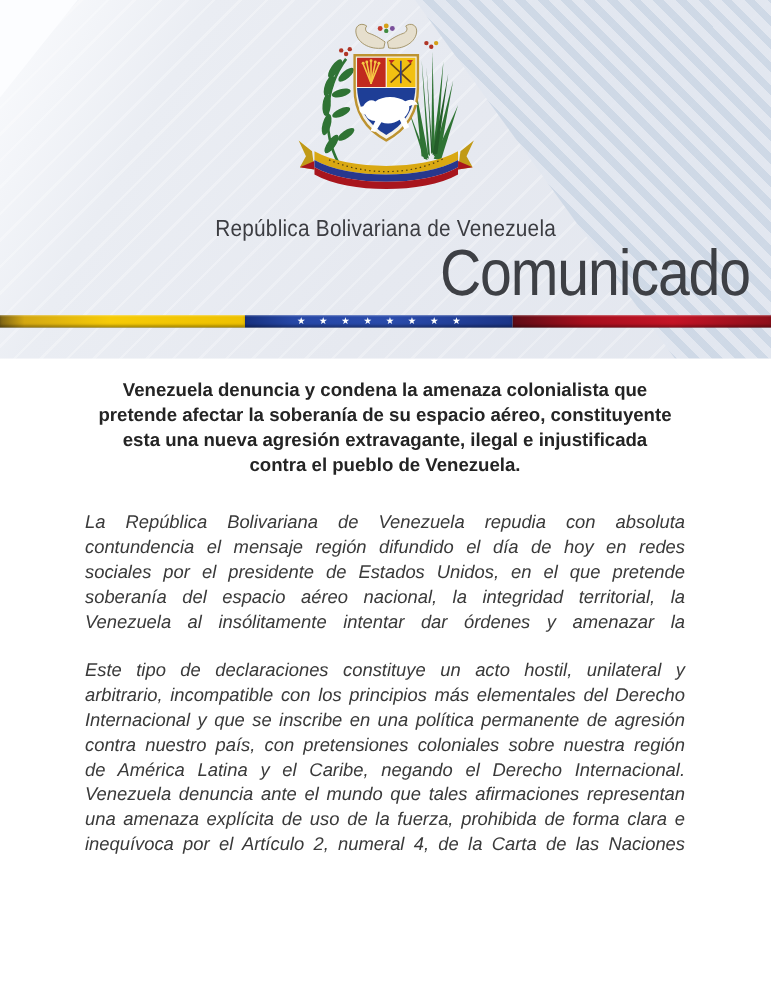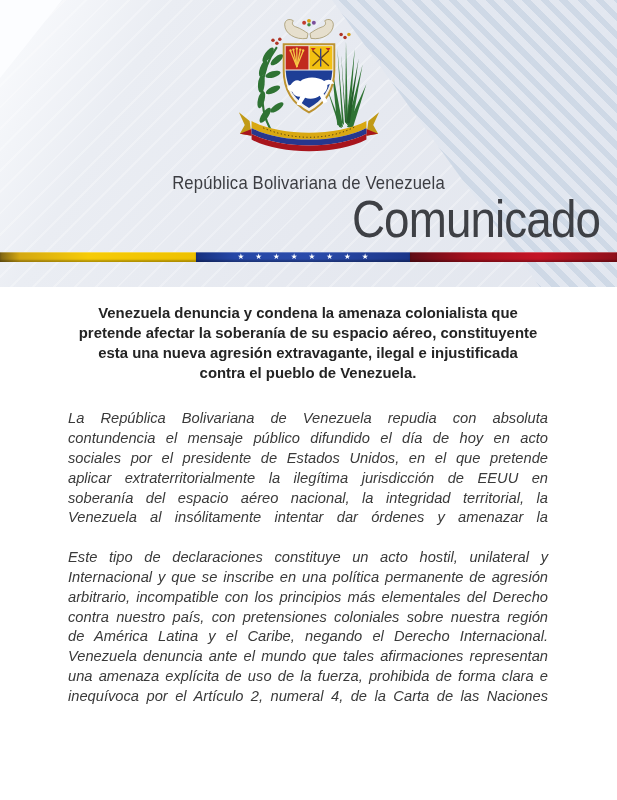--- a/index.html
+++ b/index.html
@@ -205,30 +205,29 @@
 
   <div class="content">
     <div class="lead">
         <div class="tline">Venezuela denuncia y condena la amenaza colonialista que</div>
         <div class="tline">pretende afectar la soberanía de su espacio aéreo, constituyente</div>
         <div class="tline">esta una nueva agresión extravagante, ilegal e injustificada</div>
         <div class="tline last">contra el pueblo de Venezuela.</div>
       </div>
     <div class="body-para">
         <div class="tline">La República Bolivariana de Venezuela repudia con absoluta</div>
-        <div class="tline">contundencia el mensaje público difundido el día de hoy en acto</div>
+        <div class="tline">contundencia el mensaje región difundido el día de hoy en redes</div>
         <div class="tline">sociales por el presidente de Estados Unidos, en el que pretende</div>
-        <div class="tline">aplicar extraterritorialmente la ilegítima jurisdicción de EEUU en</div>
         <div class="tline">soberanía del espacio aéreo nacional, la integridad territorial, la</div>
         <div class="tline">Venezuela al insólitamente intentar dar órdenes y amenazar la</div>
       </div>
     <div class="body-para">
         <div class="tline">Este tipo de declaraciones constituye un acto hostil, unilateral y</div>
+        <div class="tline">arbitrario, incompatible con los principios más elementales del Derecho</div>
         <div class="tline">Internacional y que se inscribe en una política permanente de agresión</div>
-        <div class="tline">arbitrario, incompatible con los principios más elementales del Derecho</div>
         <div class="tline">contra nuestro país, con pretensiones coloniales sobre nuestra región</div>
         <div class="tline">de América Latina y el Caribe, negando el Derecho Internacional.</div>
         <div class="tline">Venezuela denuncia ante el mundo que tales afirmaciones representan</div>
         <div class="tline">una amenaza explícita de uso de la fuerza, prohibida de forma clara e</div>
         <div class="tline">inequívoca por el Artículo 2, numeral 4, de la Carta de las Naciones</div>
       </div>
   </div>
 
 </div>
 

